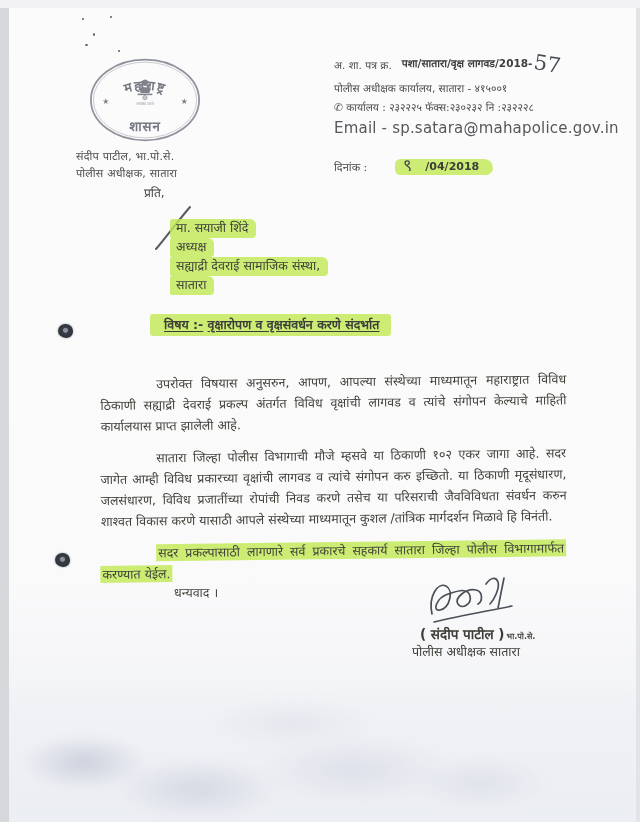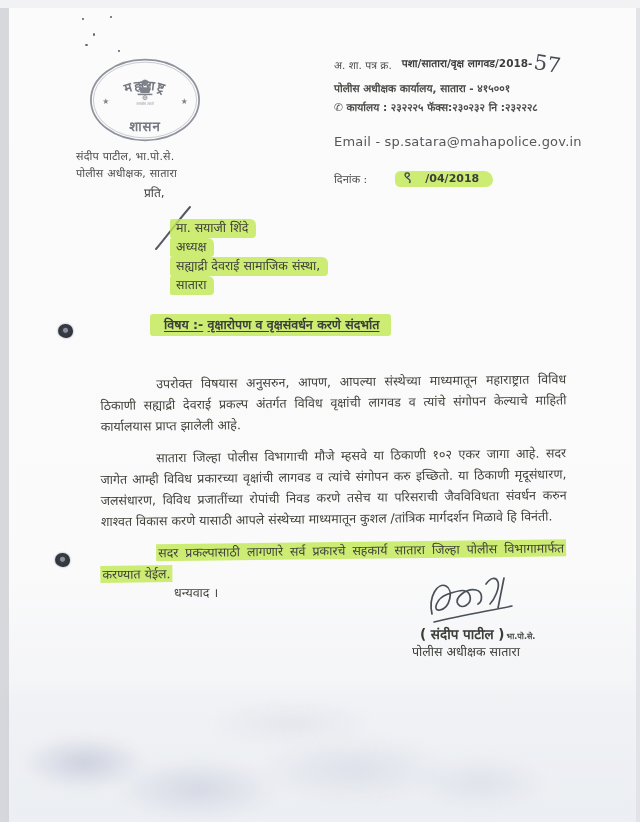--- a/index.html
+++ b/index.html
@@ -42,22 +42,22 @@
   .seal { position:absolute; left:86px; top:52px; width:118px; height:96px; opacity:.85; }
 
   .sender { position:absolute; left:76px; top:148px; font-size:11px; line-height:17px; color:#4b4d49; letter-spacing:.2px; }
 
   
   .hdr { position:absolute; left:334px; top:52px; width:300px; color:#4b4d49; }
   .hdr-row1 { display:flex; align-items:flex-start; }
   .ref-label { font-size:10.5px; padding-top:6px; white-space:nowrap; }
   .ref-value { font-size:10.5px; font-weight:bold; color:#3c3e3a; margin-left:10px; padding-top:4px; white-space:nowrap; }
   .ref-hand  { font-family:"DejaVu Serif","Liberation Serif",serif; font-size:21px; color:#474b55; transform:rotate(9deg); display:inline-block; margin-left:2px; }
-  .hdr-line  { font-size:10.5px; margin-top:5px; white-space:nowrap;font-weight:bold; }
-  .hdr-email { font-size:13px; margin-top:20px; color:#55575a; letter-spacing:.2px; }
+  .hdr-line  { font-size:10.5px; margin-top:5px; white-space:nowrap; }
+  .hdr-email { font-size:15px; margin-top:5px; color:#55575a; letter-spacing:.2px; }
   .hdr-date  { margin-top:22px; font-size:11px; display:flex; align-items:flex-start; }
   .date-hl   { margin-left:28px; padding:1px 14px 2px 30px; border-radius:6px 10px 8px 6px; font-weight:bold; font-size:11px; color:#3c3e3a; position:relative; }
   .date-hand { font-family:"DejaVu Serif","Liberation Serif",serif; font-size:17px; font-weight:normal; color:#474b55; position:absolute; left:8px; top:-6px; transform:rotate(-4deg); }
 
   .prati { position:absolute; left:144px; top:184px; font-size:12px; color:#42443f; }
   .slash-mark { position:absolute; left:152px; top:203px; }
 
   .recipient { position:absolute; left:170px; top:219px; font-size:12.5px; line-height:17.5px; color:#3c3e38; }
   .recipient .rline { display:table; padding:0 8px 1px 6px; margin-bottom:.5px; border-radius:2px 6px 4px 2px; }
 

